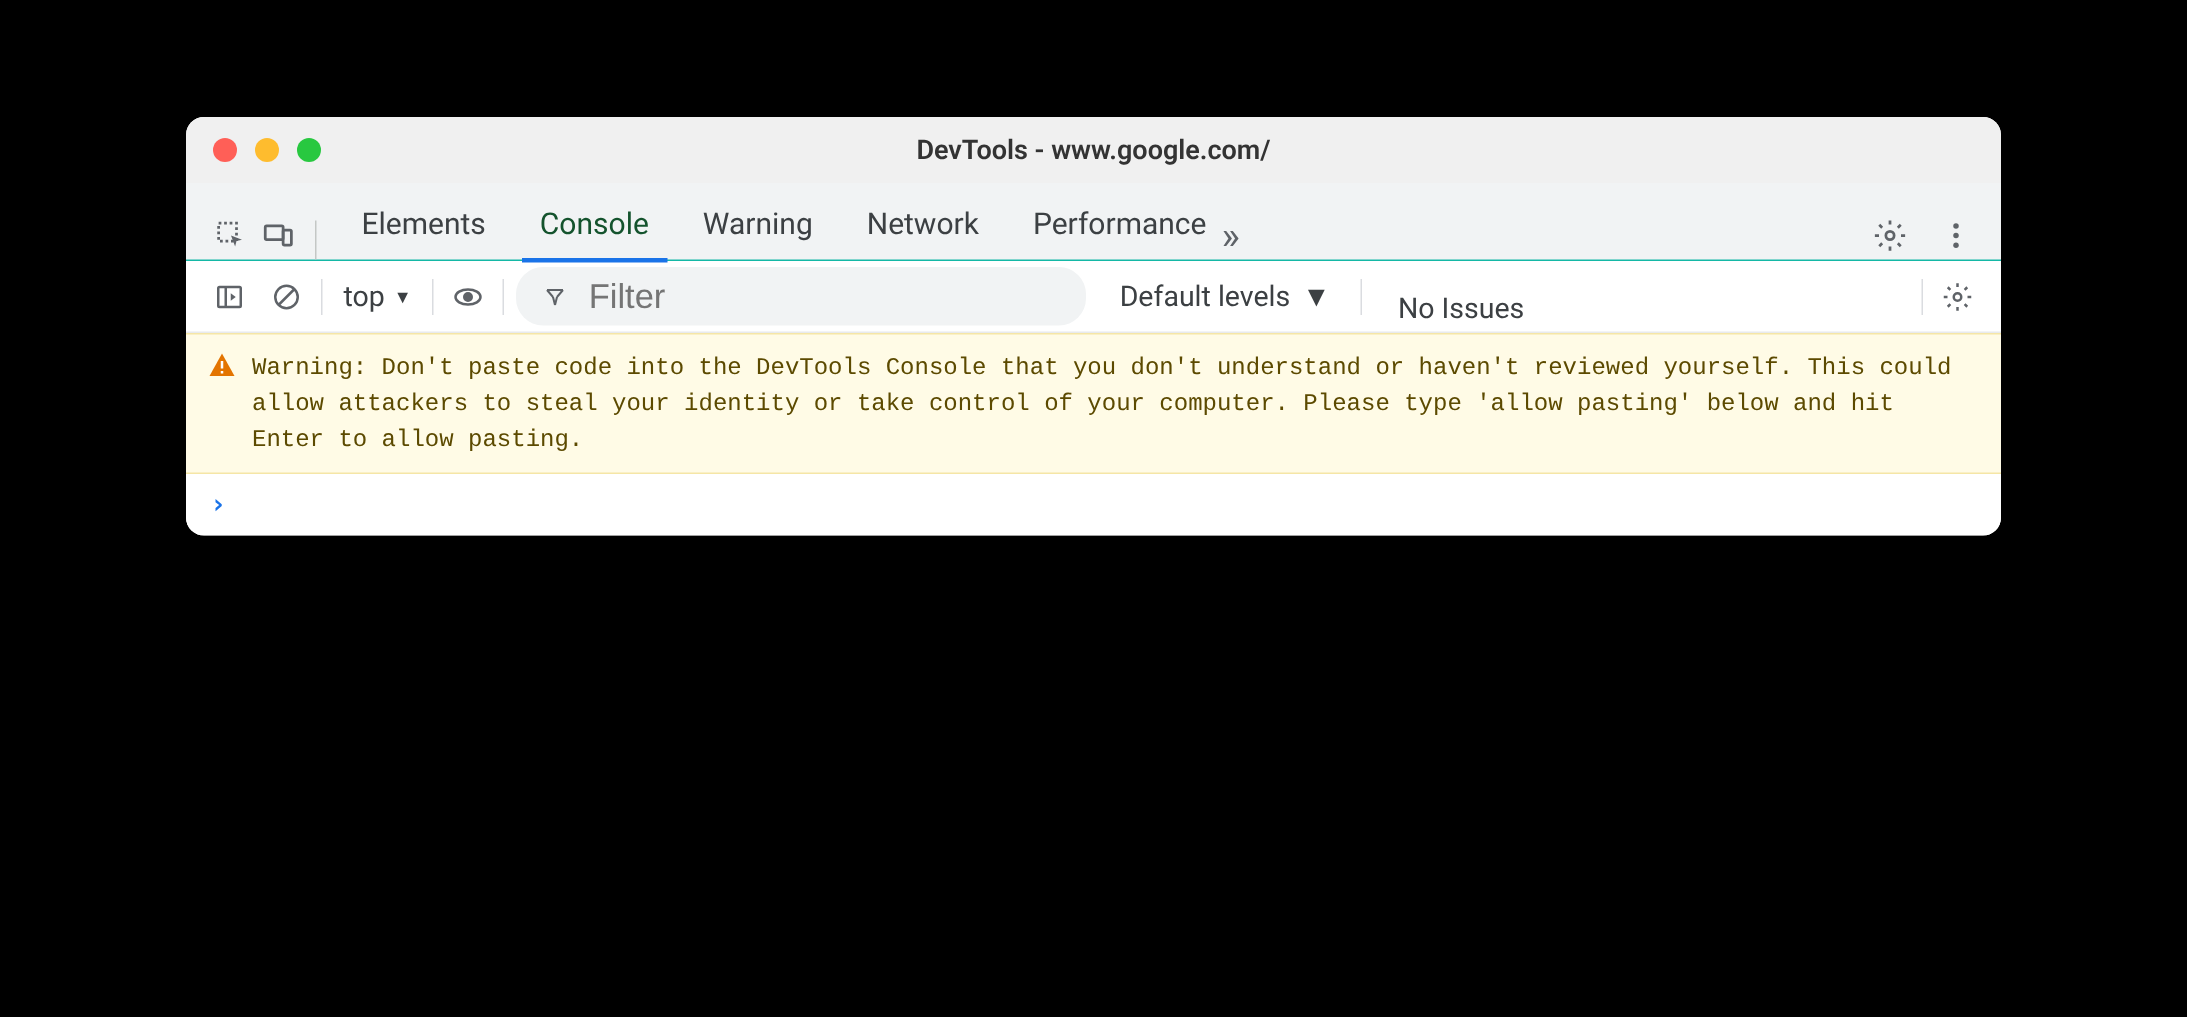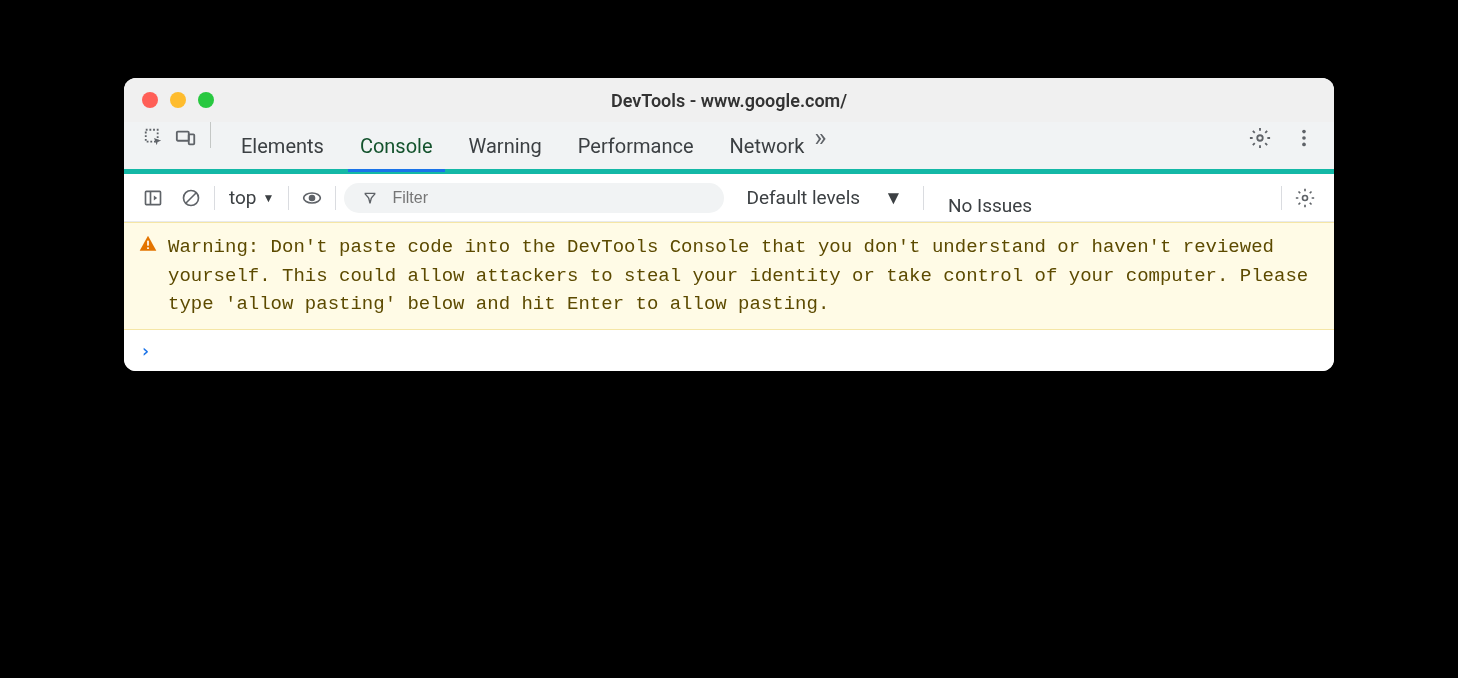--- a/index.html
+++ b/index.html
@@ -51,23 +51,23 @@
       text-align: center;
       font-size: 18px;
       font-weight: 600;
       color: #333;
       pointer-events: none;
     }
     .tabs-bar {
       height: 52px;
       background: #f1f3f4;
       display: flex;
-      align-items: flex-start;
+      align-items: flex-end;
       padding: 0 14px;
-      border-bottom: 5px solid #14b8a6;
+      border-bottom: 1px solid #14b8a6;
     }
     .tab-icon-btn {
       width: 32px;
       height: 32px;
       display: flex;
       align-items: center;
       justify-content: center;
       color: #5f6368;
       cursor: pointer;
     }
@@ -158,45 +158,45 @@
       padding: 6px 18px;
       width: 380px;
       gap: 14px;
       color: #5f6368;
     }
     .filter-box svg { width: 16px; height: 16px; }
     .filter-input {
       border: none;
       background: transparent;
       outline: none;
-      font-size: 16px;
+      font-size: 23px;
       flex: 1;
       color: #404040;
     }
     .levels-select {
       display: flex;
       align-items: center;
-      gap: 24px;
+      gap: 8px;
       cursor: pointer;
       margin-left: 14px;
     }
     .issues-label {
       margin-left: 4px;
       cursor: pointer;
       margin-top: 16px;
     }
     .toolbar-spacer { flex: 1; }
     .warning-row {
       background: #fffbe6;
       border-top: 1px solid #f5e6a6;
       border-bottom: 1px solid #f5e6a6;
       padding: 10px 16px 10px 44px;
       position: relative;
       font-family: Menlo, Monaco, "Courier New", monospace;
-      font-size: 19px;
+      font-size: 16px;
       line-height: 1.5;
       color: #5c4a00;
     }
     .warning-triangle {
       position: absolute;
       left: 14px;
       top: 11px;
     }
     .warning-triangle svg { width: 20px; height: 20px; }
     .prompt-row {
@@ -240,22 +240,22 @@
       <svg viewBox="0 0 24 24" fill="none" stroke="currentColor" stroke-width="2">
         <rect x="2" y="5" width="13" height="10" rx="1"></rect>
         <rect x="15" y="8" width="6" height="11" rx="1"></rect>
       </svg>
     </div>
     <div class="tabs-divider"></div>
     <div class="tabs-list">
       <div class="tab">Elements</div>
       <div class="tab active">Console</div>
       <div class="tab">Warning</div>
+      <div class="tab">Network</div>
       <div class="tab">Performance</div>
-      <div class="tab">Network</div>
     </div>
     <div class="chevron-more">»</div>
     <div class="tabs-spacer"></div>
     <div class="toolbar-right">
       <div class="tab-icon-btn gear-icon">
         <svg viewBox="0 0 24 24" fill="none" stroke="currentColor" stroke-width="2">
           <circle cx="12" cy="12" r="3"></circle>
           <path d="M12 1v3m0 16v3M4.2 4.2l2.1 2.1m11.4 11.4 2.1 2.1M1 12h3m16 0h3M4.2 19.8l2.1-2.1m11.4-11.4 2.1-2.1"></path>
         </svg>
       </div>

